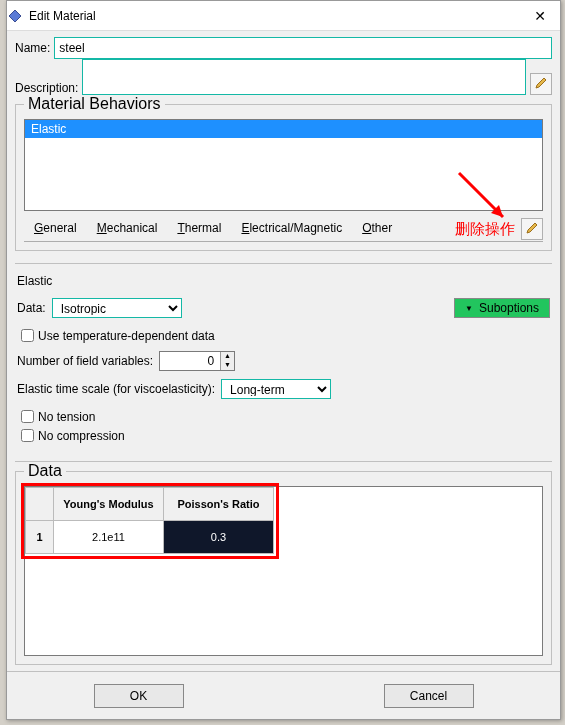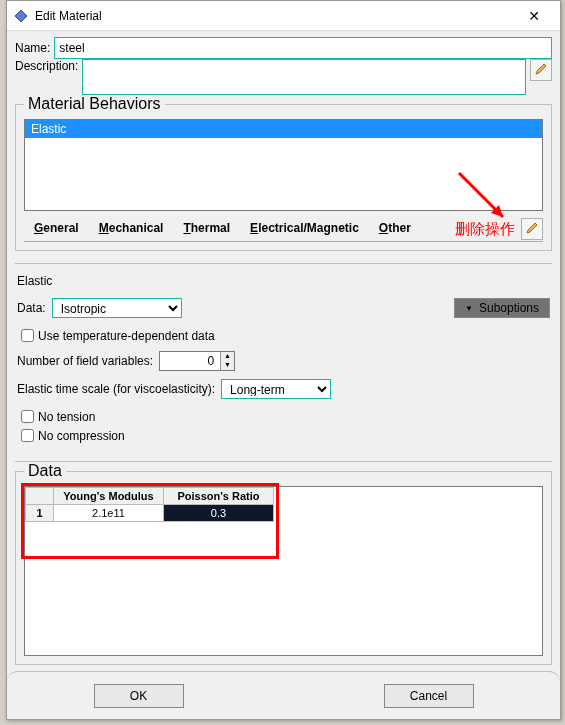--- a/index.html
+++ b/index.html
@@ -22,21 +22,21 @@
     box-shadow: 1px 1px 4px rgba(0,0,0,0.3);
     display: flex;
     flex-direction: column;
   }
   .titlebar {
     height: 30px;
     background: #fff;
     border-bottom: 1px solid #ddd;
     display: flex;
     align-items: center;
-    padding: 0 6px;
+    padding: 0 0;
   }
   .titlebar .icon { width: 16px; height:16px; margin-right:6px; display:flex; align-items:center; justify-content:center;}
   .titlebar .title { flex:1; font-size:12px; }
   .titlebar .close {
     width: 40px; height: 24px;
     display:flex; align-items:center; justify-content:center;
     font-size: 14px;
     cursor: pointer;
   }
   .body {
@@ -82,21 +82,20 @@
   .menubar {
     display:flex; align-items:center;
     border-bottom:1px solid #adadad;
     margin-top:6px;
     position:relative;
   }
   .menubar .menu {
     padding:4px 10px 6px 10px;
     cursor:pointer;
     font-size:12px;
-    font-weight:bold;
   }
   .menubar .menu u { text-decoration: underline; }
   .menubar .spacer { flex:1; }
   .annotation {
     color:#ff0000;
     font-size:15px;
     padding:0 2px;
     white-space:nowrap;
   }
   .arrow {
@@ -108,21 +107,21 @@
   .elastic-section {
     border-top:1px solid #c0c0c0;
     border-bottom:1px solid #c0c0c0;
     margin-top:6px; padding:10px 2px;
   }
   .elastic-section .title { margin-bottom:10px; }
   .inline { display:flex; align-items:center; margin-bottom:8px; }
   .inline label { margin-right:6px; }
   .type-select { width:130px; height:20px; }
   .suboptions {
-    border:1px solid #888; background:#737373;
+    border:1px solid #888; background:#22c55e;
     padding:2px 10px; cursor:pointer;
     display:flex; align-items:center;
     font-size:12px;
   }
   .suboptions::before { content:"▼"; font-size:8px; margin-right:6px; }
   .checkbox-row { display:flex; align-items:center; margin-bottom:6px; }
   .checkbox-row input { margin-right:4px; }
   .spinner {
     display:flex; align-items:center;
     border:1px solid #7a7a7a; height:20px; background:#fff;
@@ -142,35 +141,34 @@
   .table-wrap {
     flex:1; background:#fff; border:1px solid #7a7a7a;
     position:relative;
   }
   table {
     border-collapse:collapse;
     font-size:11px;
   }
   th, td {
     border:1px solid #bbb;
-    padding:2px 4px;
+    padding:10px 4px;
     text-align:center;
   }
   th { background:#f0f0f0; font-weight:bold; width:110px; }
   .rowhead { background:#f0f0f0; width:28px; font-weight:bold;}
   .sel-cell { background:#0f172a; color:#fff; }
   .red-box {
     position:absolute;
     border:3px solid #ff0000;
     pointer-events:none;
   }
   .footer {
     height:48px; display:flex; align-items:center; justify-content:center; gap:200px;
     border-top:1px solid #c0c0c0;
-    border-radius:11px;
   }
   .footer button {
     width:90px; height:24px;
     border:1px solid #888; background:#e8e8e8;
     cursor:pointer; font-size:12px;
   }
 </style>
 </head>
 <body>
 
@@ -186,21 +184,21 @@
     <span class="close">✕</span>
   </div>
 
   <div class="body">
 
     <div class="row">
       <label>Name:</label>
       <input type="text" class="name-input" value="steel" style="">
     </div>
 
-    <div class="row" style="align-items:flex-start;">
+    <div class="row" style="align-items:flex-end;">
       <label>Description:</label>
       <textarea class="desc-area" style=""></textarea>
       <div class="pencil-btn">
         <span style="color:#c98b1d;">
           <svg width="14" height="14" viewBox="0 0 14 14">
               <path d="M2 12 L3 9 L10 2 L12 4 L5 11 Z" fill="#e6b84a" stroke="#9c6f1d"></path>
             </svg>
         </span>
       </div>
     </div>

